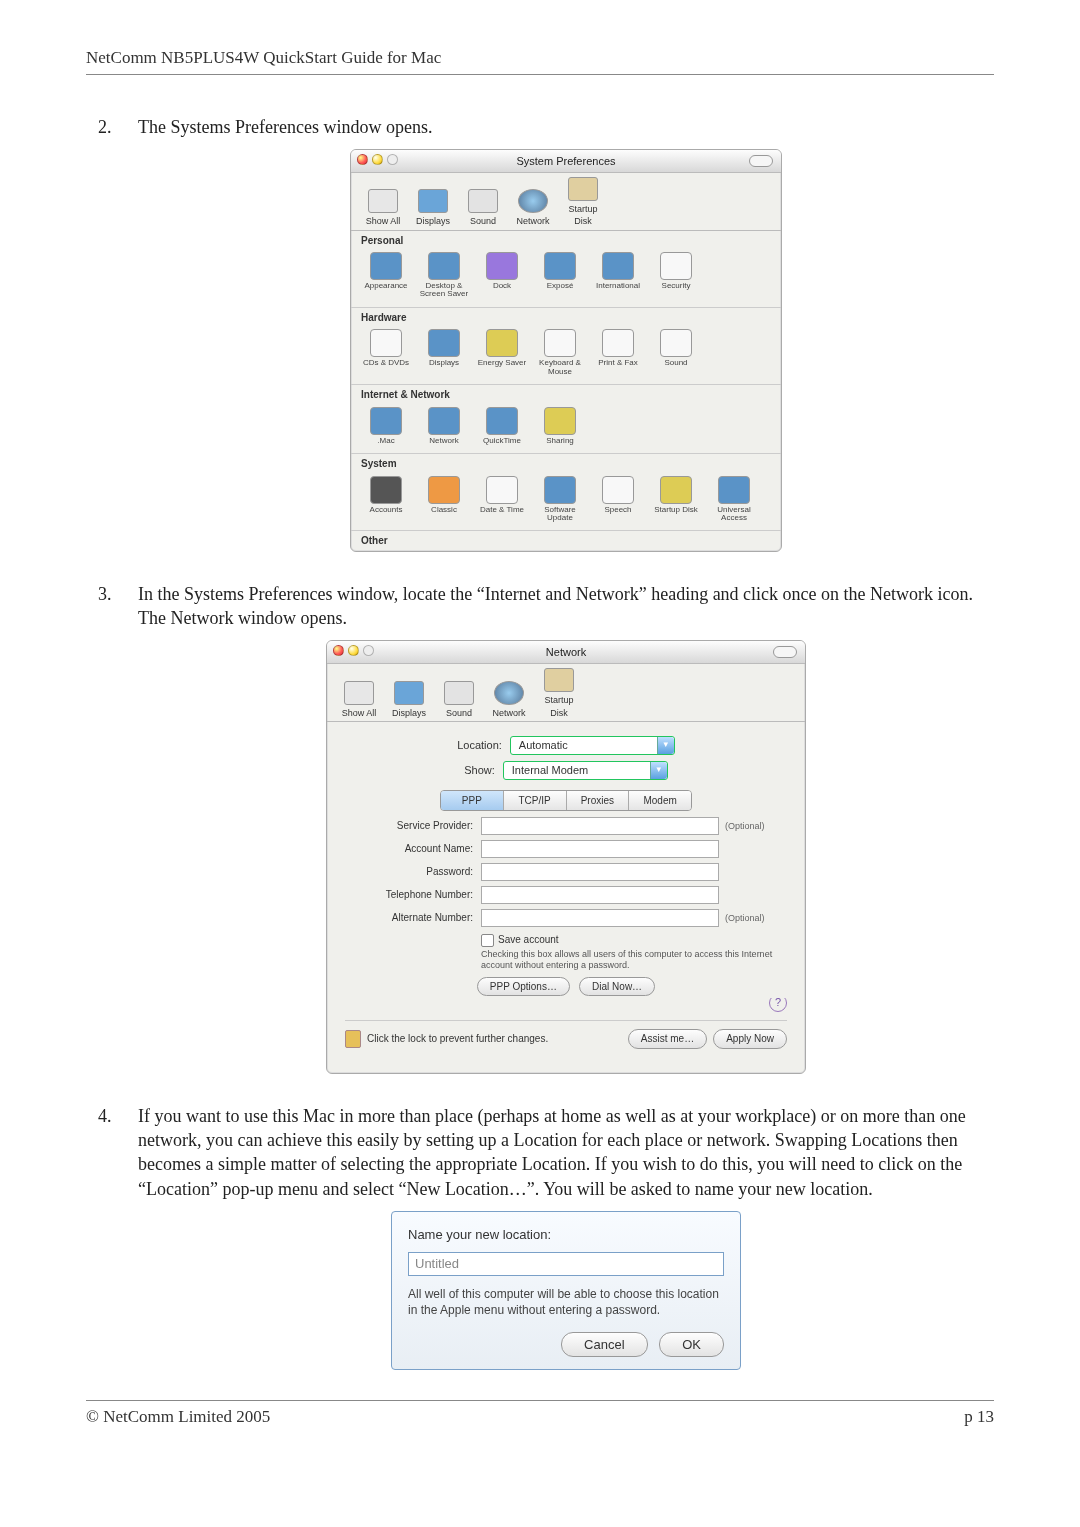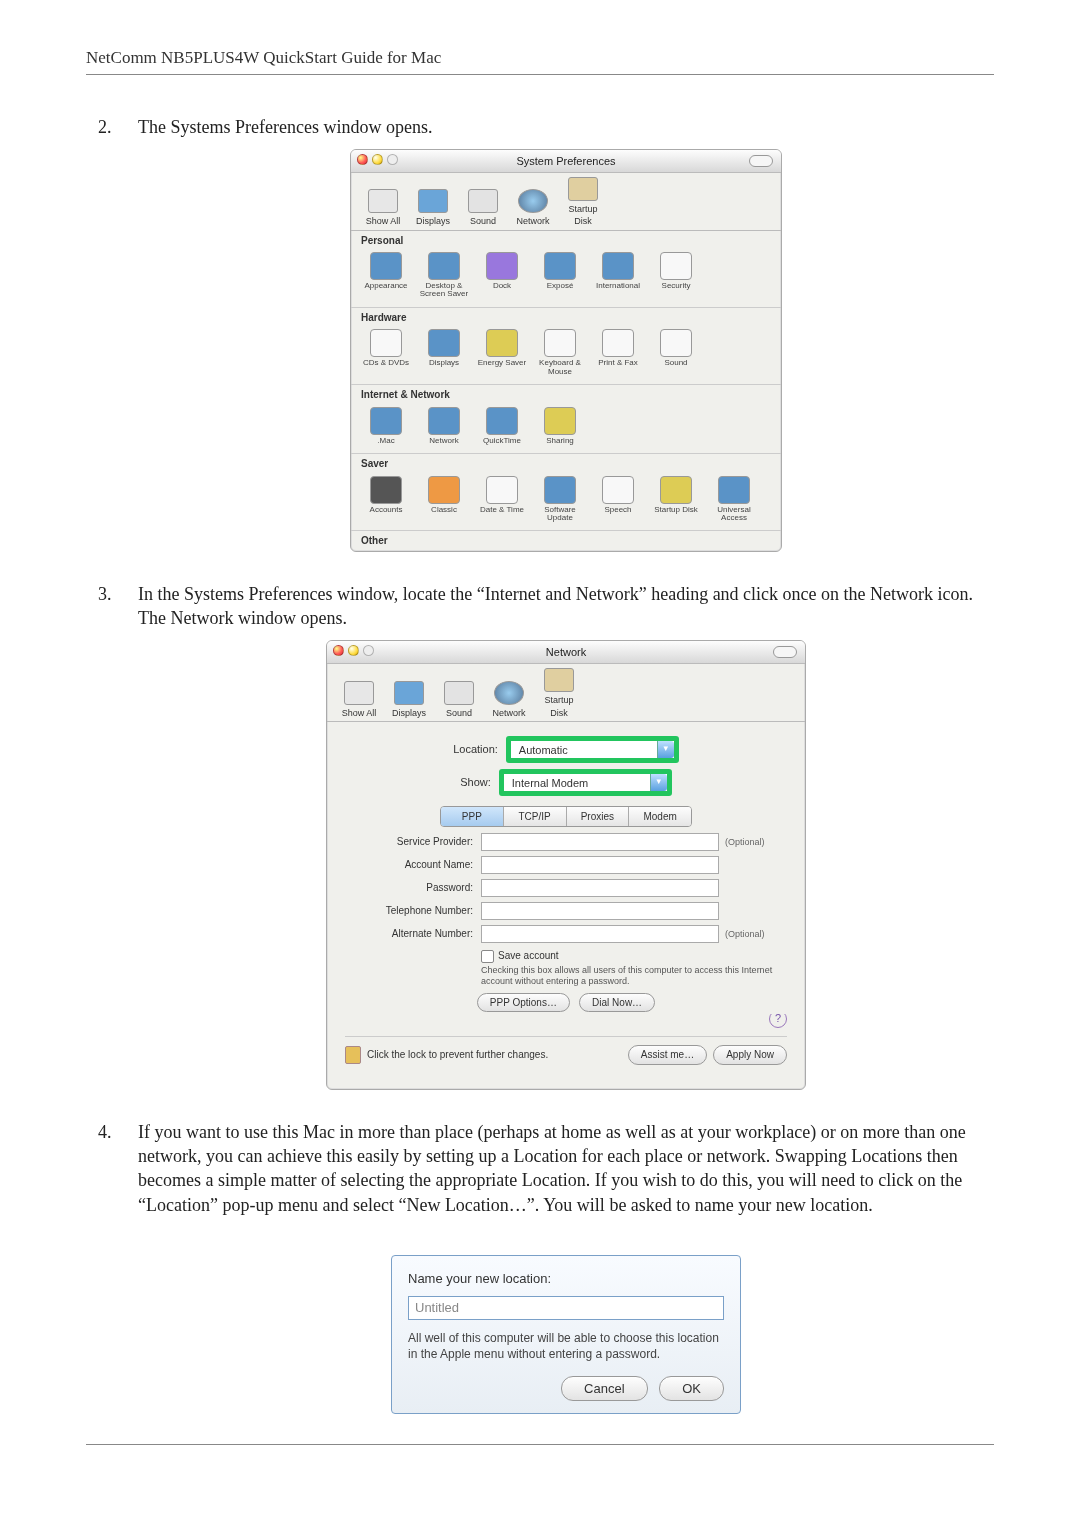--- a/index.html
+++ b/index.html
@@ -115,21 +115,21 @@
     border-radius: 4px; background: #ccc; border: 1px solid #999;
   }
   .pi.blue{background:#5a93c7;} .pi.red{background:#c55;}
   .pi.prp{background:#97d;} .pi.yel{background:#dc5;} .pi.org{background:#e94;}
   .pi.drk{background:#555;} .pi.wht{background:#f8f8f8;}
 
   
   .net-body { padding: 8px 18px 24px 18px; font-size: 11px; }
   .net-row { display: flex; align-items: center; margin: 6px 0; }
   .net-row .lbl { width: 120px; text-align: right; padding-right: 10px; }
-  .select { display: inline-flex; align-items: flex-end; border: 5px solid #22c55e; border-radius: 3px; background: #fff; height: 17px; font-size: 11px; }
+  .select { display: inline-flex; align-items: center; border: 1px solid #22c55e; border-radius: 3px; background: #fff; height: 17px; font-size: 11px; }
   .select .sval { padding: 0 8px; width: 130px; }
   .select .sarrow { width: 16px; height: 17px; background: linear-gradient(#bfe0ff,#5aa0e0); border-left: 1px solid #6a9; border-radius: 0 3px 3px 0; text-align: center; line-height: 15px; font-size: 9px; color: #fff; }
   .tabs { margin: 10px auto 4px auto; display: flex; width: 250px; border: 1px solid #999; border-radius: 4px; overflow: hidden; font-size: 10px; }
   .tabs .tab { flex: 1; text-align: center; padding: 3px 0; background: linear-gradient(#fdfdfd,#e5e5e5); border-right: 1px solid #aaa; }
   .tabs .tab:last-child { border-right: none; }
   .tabs .tab.active { background: linear-gradient(#d0e6fb,#a6cbef); }
   .form { margin-top: 6px; }
   .frow { display: flex; align-items: center; margin: 5px 0; font-size: 10px; }
   .frow .flbl { width: 128px; text-align: right; padding-right: 8px; }
   .finput { flex: 1; height: 16px; border: 1px solid #aaa; background: #fff; }
@@ -149,21 +149,20 @@
     display:inline-block;
     border:1px solid #7aa0c8;
     border-radius:4px;
     background: linear-gradient(#f8fbff,#e8eef4);
     padding: 14px 16px 12px 16px;
     font-family: "Lucida Grande", Arial, sans-serif;
     font-size: 13px;
     color:#333;
     text-align:left;
     width: 316px;
-    margin-top: 28px;
   }
   .dlg .prompt { margin-bottom: 8px; }
   .dlg .dinput { width: 100%; height: 24px; border:1px solid #7aa0c8; background:#fff; color:#888; font-size:13px; padding: 2px 6px; box-sizing:border-box; }
   .dlg .dhint { font-size: 12px; color:#444; margin-top: 10px; line-height:1.35; }
   .dlg .dbtn-row { text-align: right; margin-top: 14px; }
   .dlg .dbtn { display:inline-block; padding: 3px 22px; border-radius: 12px; background: linear-gradient(#fefefe,#e3e3e3); border:1px solid #999; font-size:13px; margin-left:8px; }
 
   .page-footer { display:flex; justify-content:space-between; font-size:17px; color:#333; }
 </style>
 </head>
@@ -219,21 +218,21 @@
         </div>
 
         <div class="section-head">Internet &amp; Network</div>
         <div class="icon-row">
           <div class="pref-item"><div class="pi blue"></div><span>.Mac</span></div>
           <div class="pref-item"><div class="pi blue"></div><span>Network</span></div>
           <div class="pref-item"><div class="pi blue"></div><span>QuickTime</span></div>
           <div class="pref-item"><div class="pi yel"></div><span>Sharing</span></div>
         </div>
 
-        <div class="section-head">Saver</div>
+        <div class="section-head">System</div>
         <div class="icon-row">
           <div class="pref-item"><div class="pi drk"></div><span>Accounts</span></div>
           <div class="pref-item"><div class="pi org"></div><span>Classic</span></div>
           <div class="pref-item"><div class="pi wht"></div><span>Date &amp; Time</span></div>
           <div class="pref-item"><div class="pi blue"></div><span>Software Update</span></div>
           <div class="pref-item"><div class="pi wht"></div><span>Speech</span></div>
           <div class="pref-item"><div class="pi yel"></div><span>Startup Disk</span></div>
           <div class="pref-item"><div class="pi blue"></div><span>Universal Access</span></div>
         </div>
 
@@ -356,14 +355,18 @@
           <span class="dbtn">Cancel</span>
           <span class="dbtn">OK</span>
         </div>
       </div>
     </div>
   </li>
 
 </ol>
 
 <hr class="footer-rule">
-
+<div class="page-footer">
+  <span>© NetComm Limited 2005</span>
+  <span>p 13</span>
 </div>
 
+</div>
+
 </body></html>

